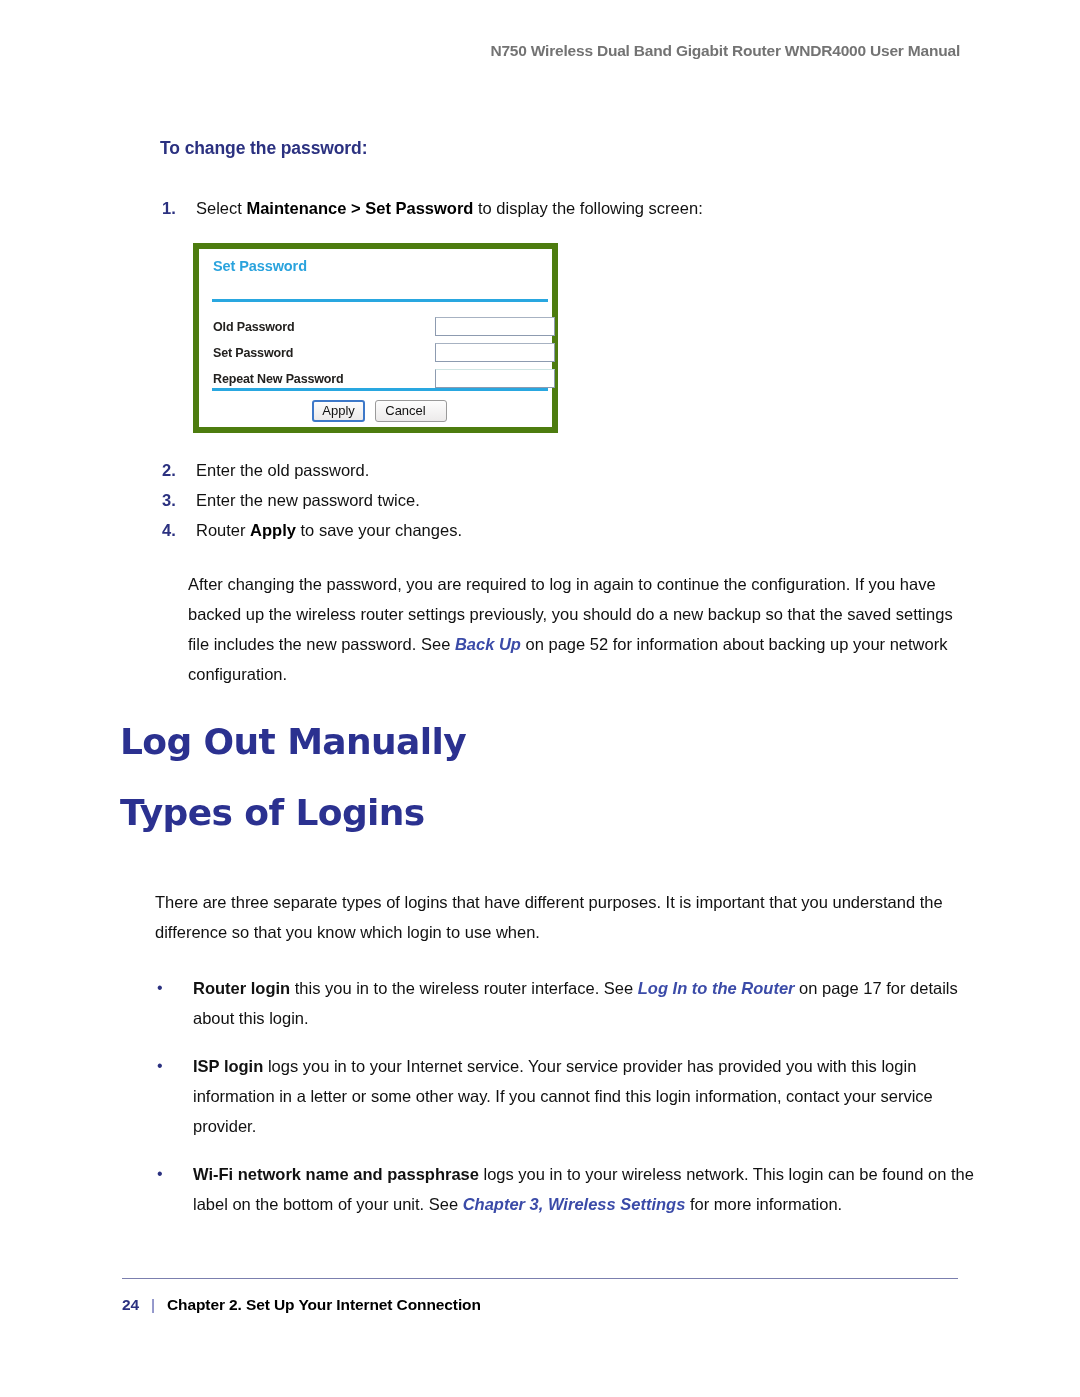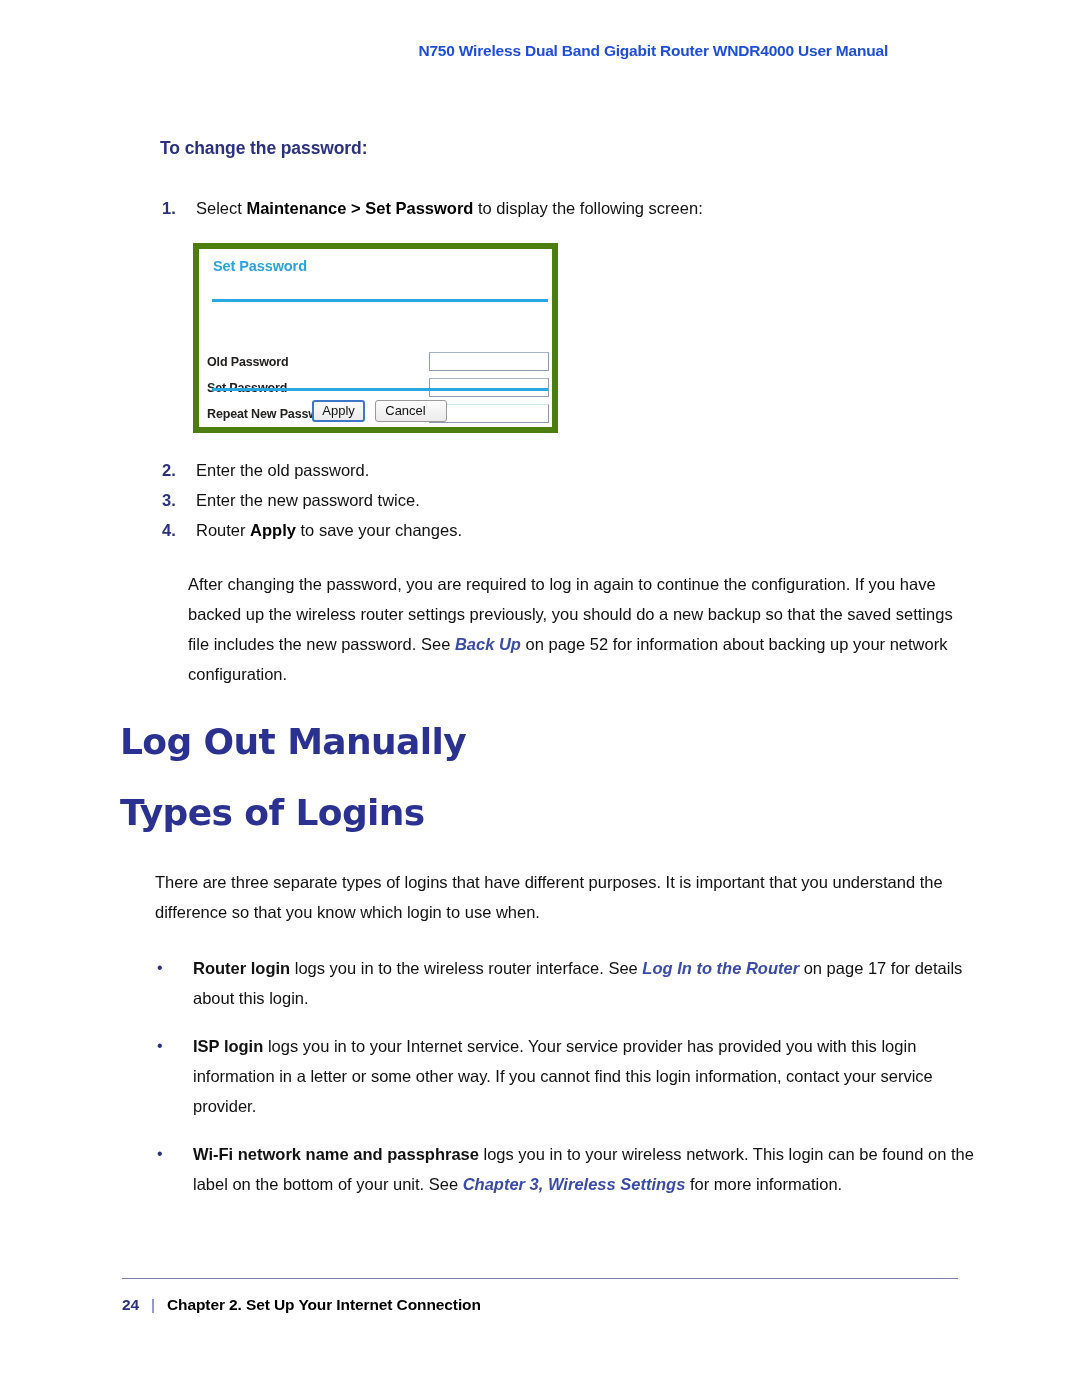--- a/index.html
+++ b/index.html
@@ -21,26 +21,26 @@
     height: 1397px;
     box-sizing: border-box;
     overflow: hidden;
   }
 
   
   .running-header {
     position: absolute;
     top: 42px;
     left: 0;
-    width: 888px;
+    width: 960px;
     text-align: right;
     font-size: 15.5px;
     font-weight: bold;
     letter-spacing: -0.2px;
-    color: #1d4ed8;
+    color: #737373;
   }
 
   
   .content {
     position: absolute;
     top: 138px;
     left: 0px;
     width: 970px;
   }
 
@@ -100,24 +100,23 @@
     position: absolute;
     left: 13px;
     width: 336px;
     height: 3px;
     background: #29a7e0;
   }
   .ui-rule.top { top: 50px; }
   .ui-rule.bottom { top: 139px; }
   .ui-row {
     position: absolute;
-    left: 8px;
+    left: 14px;
     width: 336px;
     height: 26px;
-    margin-top: 35px;
   }
   .ui-row .lbl {
     position: absolute;
     left: 0;
     top: 3px;
     font-size: 12.5px;
     font-weight: bold;
     color: #23211f;
     letter-spacing: -0.15px;
   }
@@ -288,24 +287,24 @@
       </li>
     </ul>
 
     <p class="para" style="margin-top:24px;"><span>After changing the password, you are required to log in again to continue the configuration. If you have backed up the wireless router settings previously, you should do a new backup so that the saved settings file includes the new password. See </span><span class="xref">Back Up</span><span> on page 52 for information about backing up your network configuration.</span></p>
 
     <h1 class="h1-blue" style="margin-top:32px;">Log Out Manually</h1>
 
 
     <h1 class="h1-blue" style="margin-top:30px;">Types of Logins</h1>
 
-    <p class="para indent-left" style="margin-top:34px;">There are three separate types of logins that have different purposes. It is important that you understand the difference so that you know which login to use when.</p>
+    <p class="para indent-left" style="margin-top:54px;">There are three separate types of logins that have different purposes. It is important that you understand the difference so that you know which login to use when.</p>
 
     <div class="bullet" style="margin-top:26px;">
-      <span class="dot">•</span><b>Router login</b><span> logs you in to the wireless router interface. See </span><span class="xref">Log In to the Router</span><span> on page 17 for details about this login.</span>
+      <span class="dot">•</span><b>Router login</b><span> this you in to the wireless router interface. See </span><span class="xref">Log In to the Router</span><span> on page 17 for details about this login.</span>
     </div>
 
     <div class="bullet" style="margin-top:18px;">
       <span class="dot">•</span><b>ISP login</b><span> logs you in to your Internet service. Your service provider has provided you with this login information in a letter or some other way. If you cannot find this login information, contact your service provider.</span>
     </div>
 
     <div class="bullet" style="margin-top:18px;">
       <span class="dot">•</span><b>Wi-Fi network name and passphrase</b><span> logs you in to your wireless network. This login can be found on the label on the bottom of your unit. See </span><span class="xref">Chapter 3, Wireless Settings</span><span> for more information.</span>
     </div>
 

